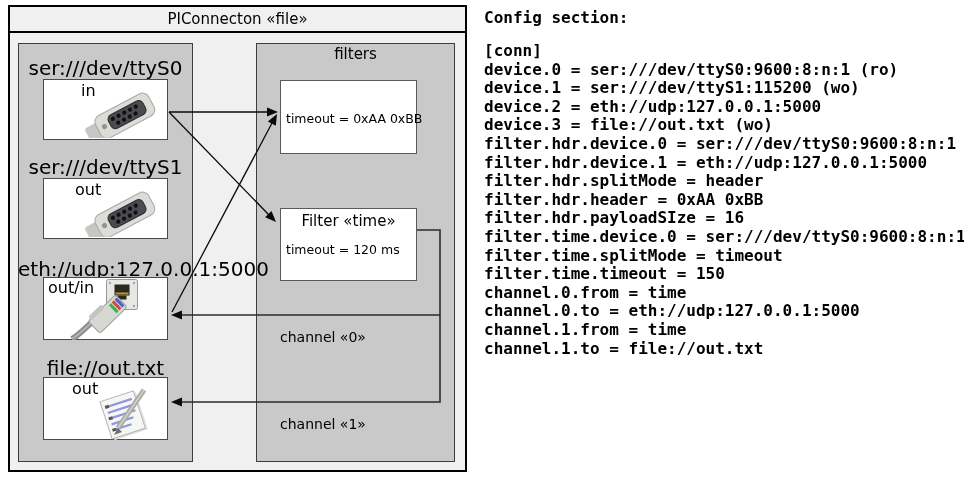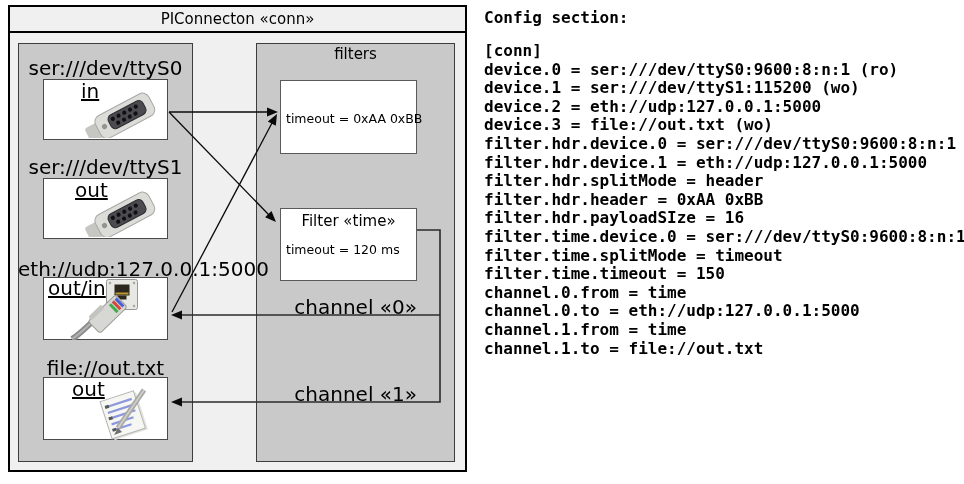--- a/index.html
+++ b/index.html
@@ -26,46 +26,46 @@
   }
   .devices-panel{left:18px;top:43px;width:175px;height:419px;}
   .filters-panel{left:256px;top:43px;width:199px;height:419px;}
   .filters-title{left:256px;top:45px;width:199px;text-align:center;font-size:15px;}
   
   .dev-label{left:18px;width:175px;text-align:center;font-size:20px;}
   .dev-box{
     left:43px;width:125px;box-sizing:border-box;
     background:#ffffff;border:1.5px solid #4a4a4a;
   }
-  .dev-dir{position:absolute;font-size:20px;line-height:18px;text-decoration:underline;}
+  .dev-dir{position:absolute;font-size:16px;line-height:18px;}
   
   .filter-box{
     left:280px;width:137px;box-sizing:border-box;
     background:#ffffff;border:1px solid #5a5a5a;
   }
   .ftitle{position:absolute;top:3px;left:0;width:100%;text-align:center;font-size:15px;}
   .fprops{position:absolute;left:5px;font-size:12.5px;line-height:16px;white-space:nowrap;}
   .fprops-hdr{top:30px;}
   .fprops-time{top:33px;}
   
-  .chan-label{left:280px;width:137px;text-align:right;font-size:20px;}
+  .chan-label{left:280px;width:137px;text-align:left;font-size:14px;margin-top:34px;}
   
   .wires{position:absolute;left:0;top:0;width:964px;height:484px;pointer-events:none;}
   
   .config-title{left:484px;top:8px;font-family:"DejaVu Sans Mono",monospace;font-size:16px;font-weight:700;}
   .config-body{
     left:484px;top:42px;font-family:"DejaVu Sans Mono",monospace;
     font-size:16px;font-weight:700;line-height:18.6px;white-space:pre;
   }
 </style>
 </head>
 <body>
 
 <div class="abs outer-box">
-  <div class="title-bar">PIConnecton «conn»</div>
+  <div class="title-bar">PIConnecton «file»</div>
 </div>
 
 <div class="panel devices-panel"></div>
 <div class="panel filters-panel"></div>
 <div class="abs filters-title">filters</div>
 
 <div class="abs dev-label" style="top:56px">ser:///dev/ttyS0</div>
 <div class="abs dev-box" style="top:79px;height:61px">
   <div class="dev-dir" style="left:37px;top:2px">in</div>
   <svg class="abs" style="left:38px;top:6px" width="85" height="52" viewBox="0 0 85 52">

